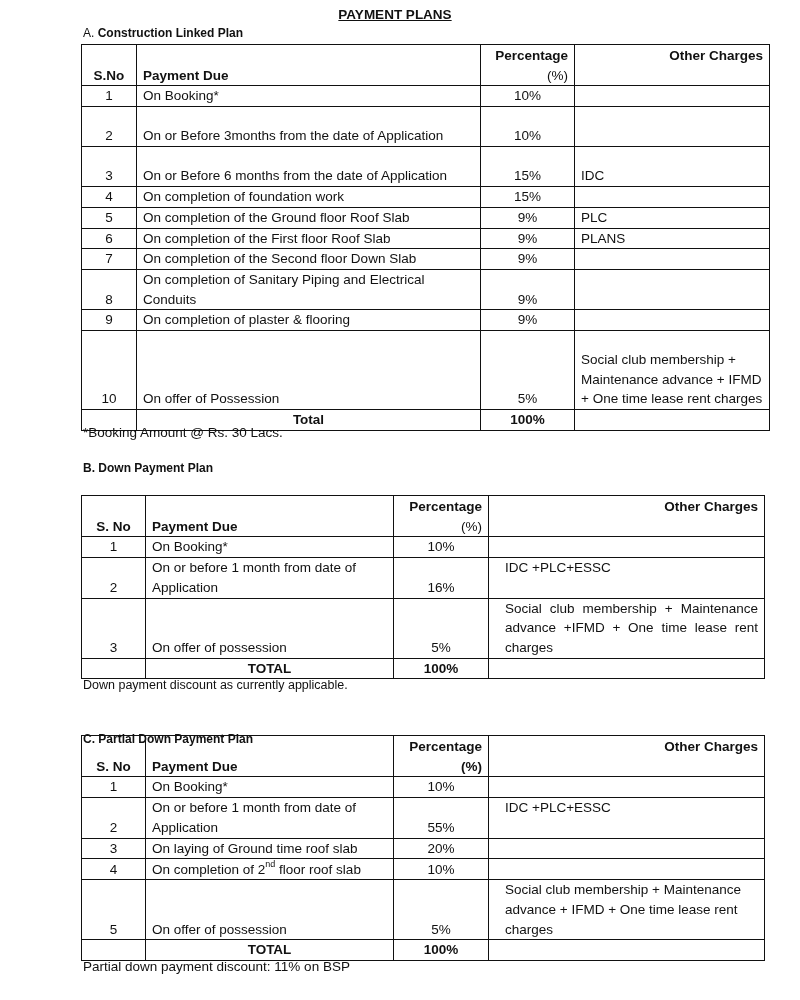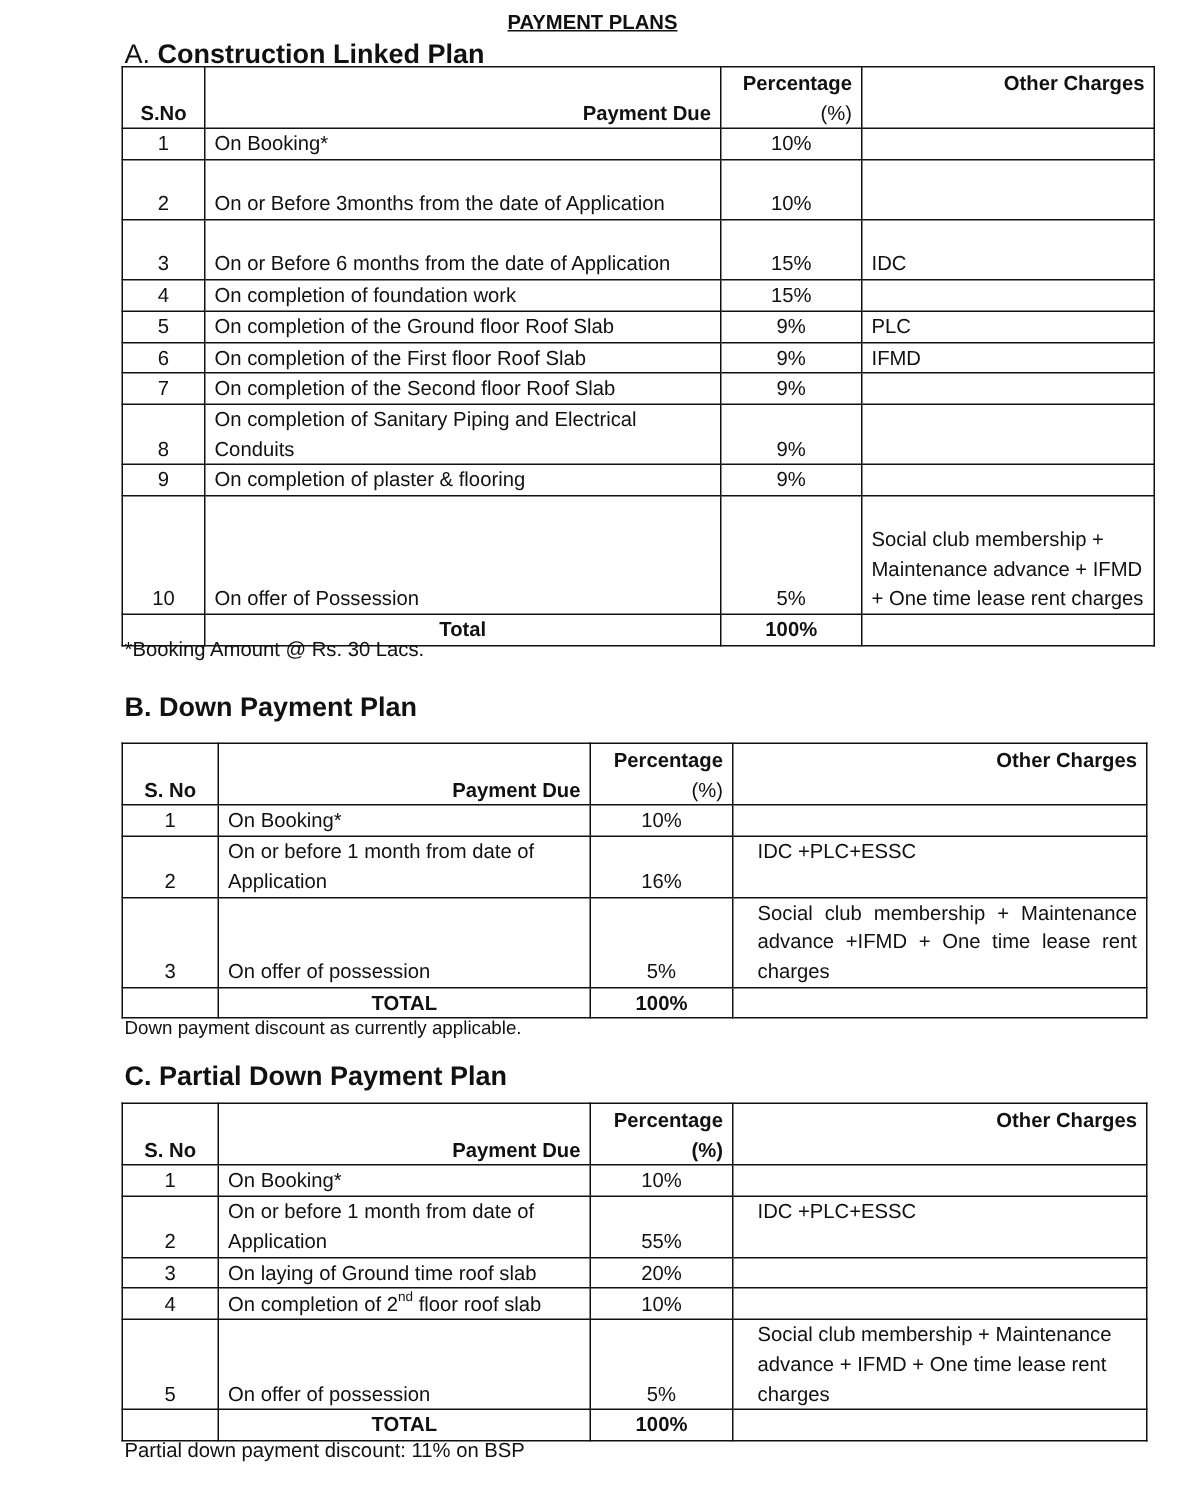--- a/index.html
+++ b/index.html
@@ -4,34 +4,34 @@
 <style>
   * { box-sizing: border-box; margin: 0; padding: 0; }
   html, body { width: 800px; height: 1000px; background: #ffffff; overflow: hidden; }
   body { position: relative; font-family: "Liberation Sans", "DejaVu Sans", sans-serif; color: #111; }
 
   .page-title {
     position: absolute; top: 7px; left: 0; width: 790px; text-align: center;
     font-size: 13.5px; font-weight: bold; text-decoration: underline;
   }
   .section-title {
-    position: absolute; left: 83px; font-size: 18px;
+    position: absolute; left: 83px; font-size: 12px;
   }
   .section-title b { font-weight: bold; }
   .section-title.bold { font-weight: bold; }
 
   table.plan {
     position: absolute; border-collapse: collapse; table-layout: fixed;
     font-size: 13.5px; line-height: 19.7px;
   }
   table.plan td, table.plan th {
     border: 1px solid #111; padding: 0 6px 0 6px; vertical-align: bottom;
     font-weight: normal; text-align: left;
   }
-  table.plan th { font-weight: bold; text-align: right; }
+  table.plan th { font-weight: bold; }
   table.plan .c { text-align: center; }
   table.plan td.top { vertical-align: top; padding-left: 16px; }
   table.plan th.top { vertical-align: top; padding-top: 1px; text-align: right; }
   table.plan .b { font-weight: bold; }
   table.plan td.just { text-align: justify; text-align-last: left; margin-left: 25px; }
 
   .note { position: absolute; left: 83px; font-size: 13.5px; }
   .note.sans { font-size: 12.5px; }
   sup { font-size: 9px; line-height: 0; position: relative; top: -1px; }
 </style>
@@ -83,25 +83,25 @@
   <tr style="height:20px;">
     <td class="c">5</td>
     <td>On completion of the Ground floor Roof Slab</td>
     <td class="c">9%</td>
     <td>PLC</td>
   </tr>
   <tr style="height:20px;">
     <td class="c">6</td>
     <td>On completion of the First floor Roof Slab</td>
     <td class="c">9%</td>
-    <td>IFMD</td>
+    <td>PLANS</td>
   </tr>
   <tr style="height:20px;">
     <td class="c">7</td>
-    <td>On completion of the Second floor Roof Slab</td>
+    <td>On completion of the Second floor Down Slab</td>
     <td class="c">9%</td>
     <td></td>
   </tr>
   <tr style="height:40px;">
     <td class="c">8</td>
     <td>On completion of Sanitary Piping and Electrical Conduits</td>
     <td class="c">9%</td>
     <td></td>
   </tr>
   <tr style="height:20px;">
@@ -163,21 +163,21 @@
   <tr style="height:20px;">
     <td></td>
     <td class="c b">TOTAL</td>
     <td class="c b">100%</td>
     <td></td>
   </tr>
 </tbody>
   </table>
 <div class="note sans" style="top:678px;">Down payment discount as currently applicable.</div>
 
-<div class="section-title bold" style="top:707px;">C. Partial Down Payment Plan</div>
+<div class="section-title bold" style="top:732px;">C. Partial Down Payment Plan</div>
 
 <table class="plan" style="left:81px; top:735px; width:683px;">
   <colgroup>
       <col style="width:64px">
       <col style="width:248px">
       <col style="width:95px">
       <col style="width:276px">
     </colgroup>
   <tbody>
       <tr style="height:40px;">

